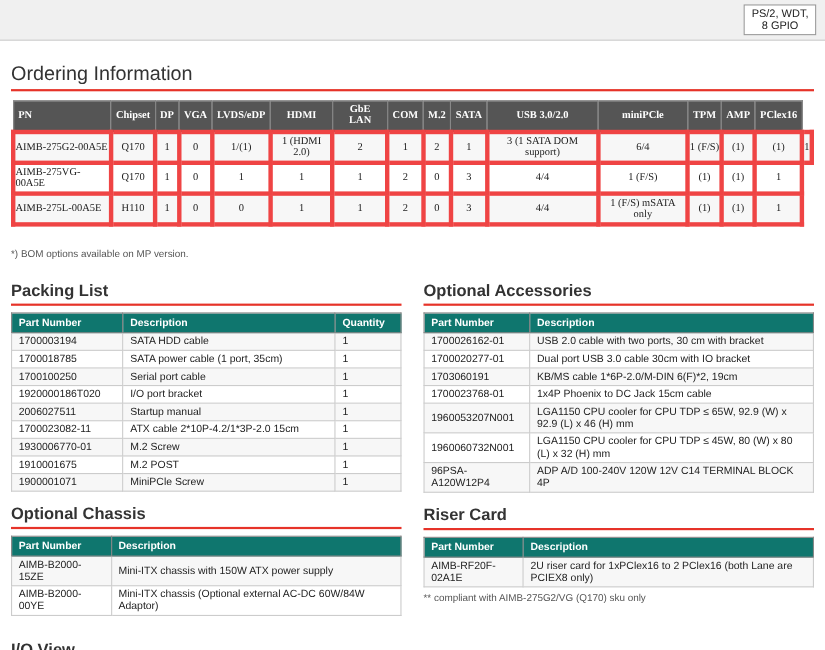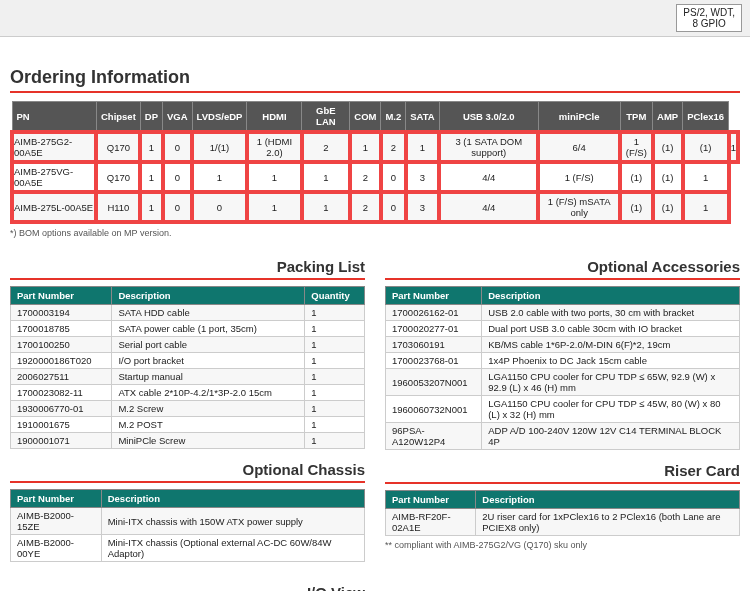--- a/index.html
+++ b/index.html
@@ -24,38 +24,39 @@
     .ps2-box {
       border: 1px solid #999;
       padding: 2px 6px;
       font-size: 10px;
       text-align: center;
       background: #fff;
     }
 
     .section-title {
       font-size: 18px;
-      font-weight: bold;
+      font-weight: normal;
       color: #333;
       border-bottom: 2px solid #e63329;
       padding-bottom: 3px;
       margin-bottom: 8px;
-      margin-top: 30px;
+      margin-top: 20px;
     }
 
     .content-area {
       padding: 0 10px 10px 10px;
     }
 
     
     .order-table {
       width: 100%;
       border-collapse: collapse;
       font-size: 9.5px;
-      margin-bottom: 4px;
+      margin-bottom: 20px;
+      font-family: Liberation Serif, serif;
     }
     .order-table th {
       background: #555;
       color: #fff;
       padding: 3px 4px;
       border: 1px solid #888;
       text-align: center;
       font-weight: bold;
     }
     .order-table th.left { text-align: left; }
@@ -106,21 +107,20 @@
     .list-table tr:nth-child(even) td { background: #fff; }
 
     .section-sub-title {
       font-size: 15px;
       font-weight: bold;
       color: #333;
       border-bottom: 2px solid #e63329;
       padding-bottom: 3px;
       margin-bottom: 6px;
       margin-top: 12px;
-      text-align: right;
     }
 
     .footnote2 {
       font-size: 9px;
       color: #555;
       margin-top: 3px;
     }
 
     
     .io-view-section {

